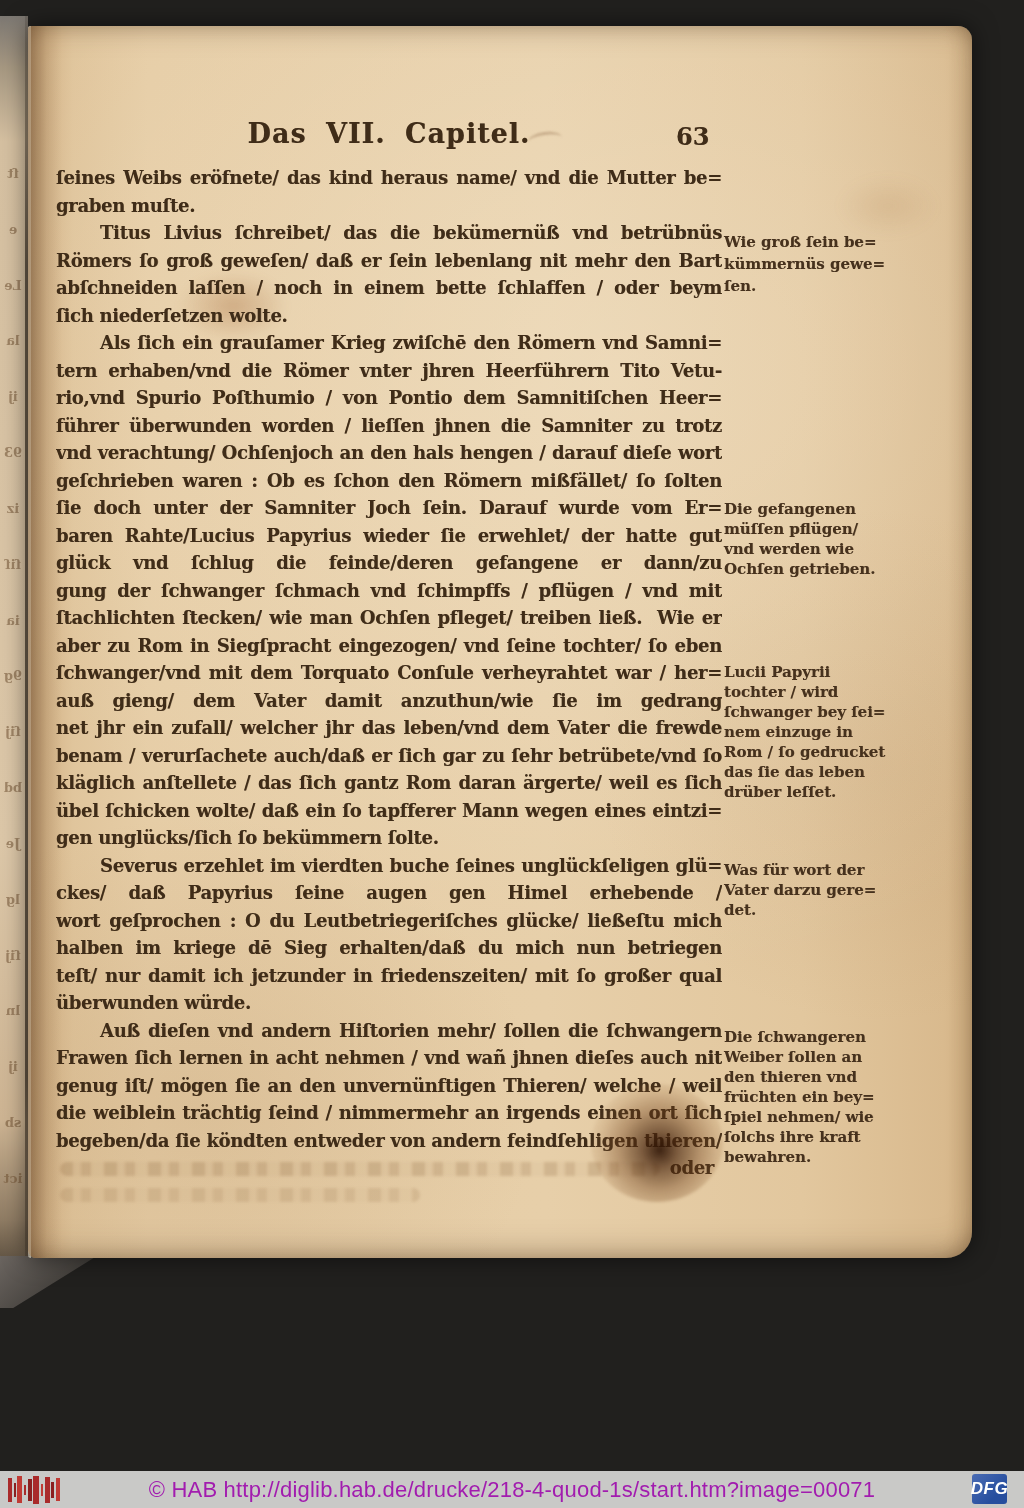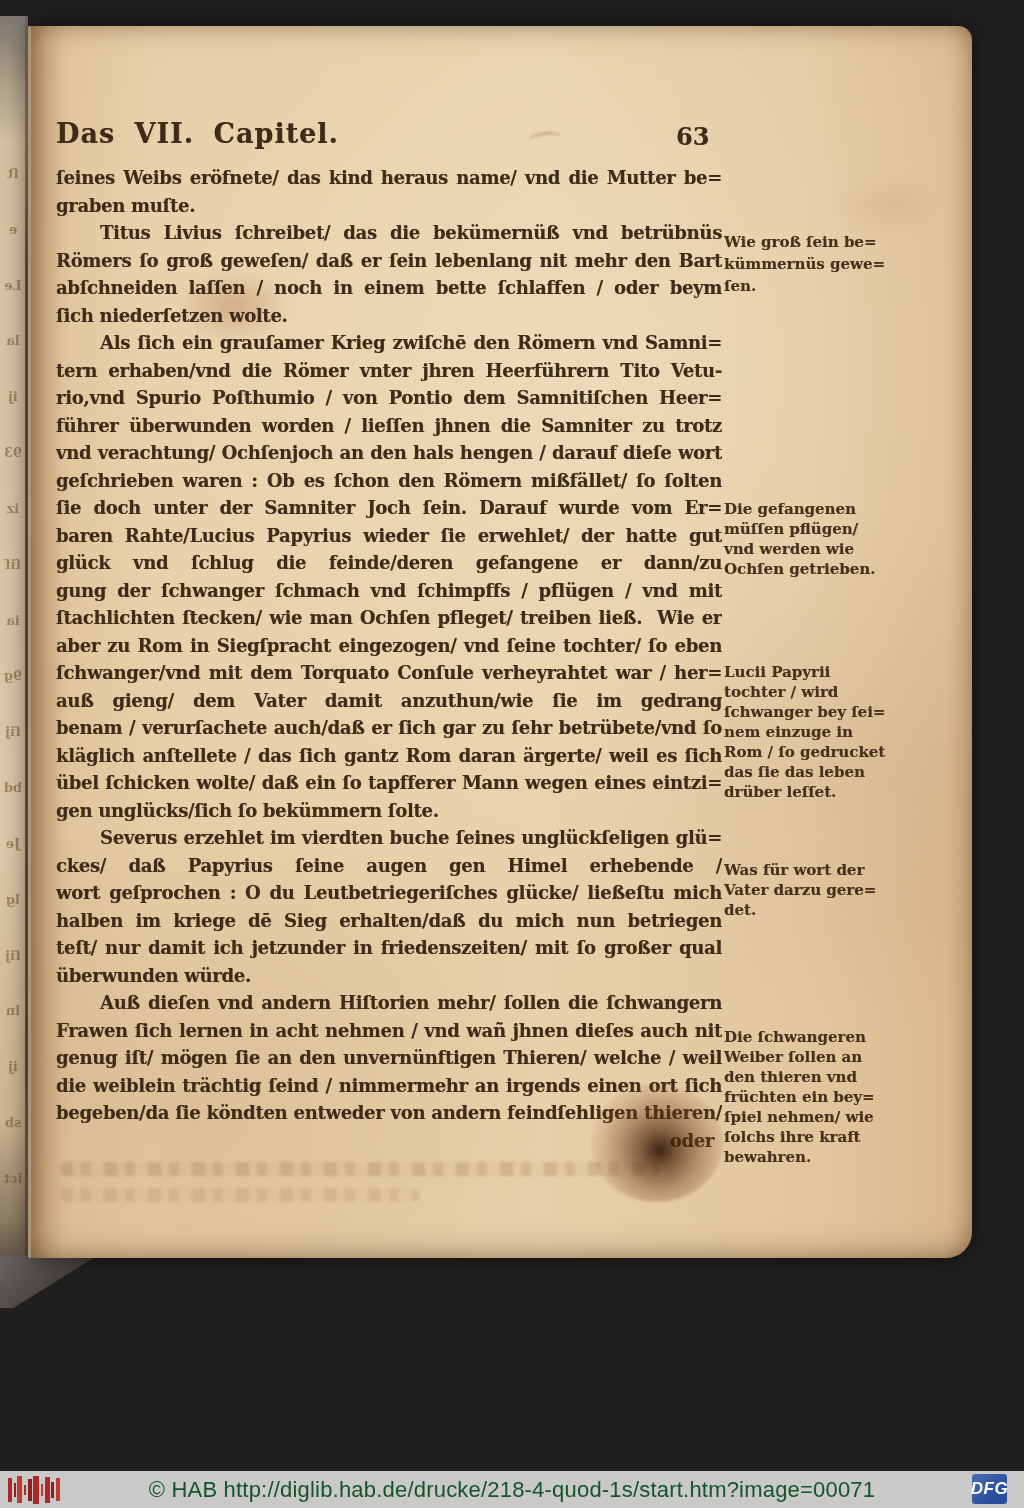--- a/index.html
+++ b/index.html
@@ -78,21 +78,21 @@
   .ghost-a{top:1136px;} .ghost-b{top:1162px;width:360px;opacity:.7;}
   .header-squiggle{
     position:absolute;left:500px;top:106px;width:34px;height:12px;
     border-top:3px solid rgba(120,80,45,.30);border-radius:50%;
     transform:rotate(-8deg);filter:blur(1px);
   }
   
   .print{color:#3f2c18;text-shadow:.3px .3px 0 rgba(62,42,22,.45);}
   .header-row{position:absolute;left:28px;top:92px;width:666px;}
   .chapter-title{
-    display:block;font-size:27px;font-weight:bold;
+    display:block;text-align:center;font-size:27px;font-weight:bold;
     letter-spacing:1px;word-spacing:9px;
   }
   .folio{position:absolute;left:648px;top:96px;font-size:24px;font-weight:bold;}
   .body-block{
     position:absolute;left:28px;top:138px;width:666px;overflow:hidden;
   }
   .line{
     height:27.5px;line-height:27.5px;font-size:18px;font-weight:bold;
     letter-spacing:-0.3px;overflow:hidden;
     text-align:justify;text-align-last:justify;
@@ -106,21 +106,21 @@
     font-size:15px;font-weight:bold;line-height:20px;
     color:#46311d;text-shadow:.3px .3px 0 rgba(62,42,22,.4);
   }
   .m1{top:205px;line-height:22px;} .m2{top:473px;} .m3{top:636px;} .m4{top:834px;} .m5{top:1001px;}
   
   .footer-bar{
     position:absolute;left:0;top:1471px;width:1024px;height:37px;
     background:#c9c9c7;display:flex;align-items:center;justify-content:center;
     font-family:"Liberation Sans", sans-serif;
   }
-  .footer-text{font-size:22px;color:#14532d;letter-spacing:.2px;}
+  .footer-text{font-size:22px;color:#a21caf;letter-spacing:.2px;}
   .hab-logo{
     position:absolute;left:8px;top:0;height:37px;width:52px;
     display:flex;align-items:center;justify-content:space-between;
   }
   .hab-bar{display:block;background:#a92a2a;}
   .hab-bar:nth-child(1){width:4px;height:24px;}
   .hab-bar:nth-child(2){width:2px;height:14px;background:#8c1f1f;}
   .hab-bar:nth-child(3){width:5px;height:27px;background:#c03a34;}
   .hab-bar:nth-child(4){width:2px;height:10px;}
   .hab-bar:nth-child(5){width:4px;height:22px;background:#8c1f1f;}
@@ -193,20 +193,21 @@
     <div class="line">vnd verachtung/ Ochſenjoch an den hals hengen / darauf dieſe wort</div>
     <div class="line">geſchrieben waren : Ob es ſchon den Römern mißfället/ ſo ſolten</div>
     <div class="line">ſie doch unter der Samniter Joch ſein. Darauf wurde vom Er=</div>
     <div class="line">baren Rahte/Lucius Papyrius wieder ſie erwehlet/ der hatte gut</div>
     <div class="line">glück vnd ſchlug die feinde/deren gefangene er dann/zu wiederbrin=</div>
     <div class="line">gung der ſchwanger ſchmach vnd ſchimpffs / pflügen / vnd mit</div>
     <div class="line">ſtachlichten ſtecken/ wie man Ochſen pfleget/ treiben ließ.&nbsp;&nbsp;Wie er</div>
     <div class="line">aber zu Rom in Siegſpracht eingezogen/ vnd ſeine tochter/ ſo eben</div>
     <div class="line">ſchwanger/vnd mit dem Torquato Conſule verheyrahtet war / her=</div>
     <div class="line">auß gieng/ dem Vater damit anzuthun/wie ſie im gedrang iſt/begeg=</div>
+    <div class="line">net jhr ein zufall/ welcher jhr das leben/vnd dem Vater die frewde</div>
     <div class="line">benam / verurſachete auch/daß er ſich gar zu ſehr betrübete/vnd ſo</div>
     <div class="line">kläglich anſtellete / das ſich gantz Rom daran ärgerte/ weil es ſich</div>
     <div class="line">übel ſchicken wolte/ daß ein ſo tapfferer Mann wegen eines eintzi=</div>
     <div class="line short">gen unglücks/ſich ſo bekümmern ſolte.</div>
     <div class="line indent">Severus erzehlet im vierdten buche ſeines unglückſeligen glü=</div>
     <div class="line">ckes/ daß Papyrius ſeine augen gen Himel erhebende / nachfolgende</div>
     <div class="line">wort geſprochen : O du Leutbetriegeriſches glücke/ ließeſtu mich der=</div>
     <div class="line">halben im kriege dē Sieg erhalten/daß du mich nun betriegen möch=</div>
     <div class="line">teſt/ nur damit ich jetzunder in friedenszeiten/ mit ſo großer qual</div>
     <div class="line short">überwunden würde.</div>

